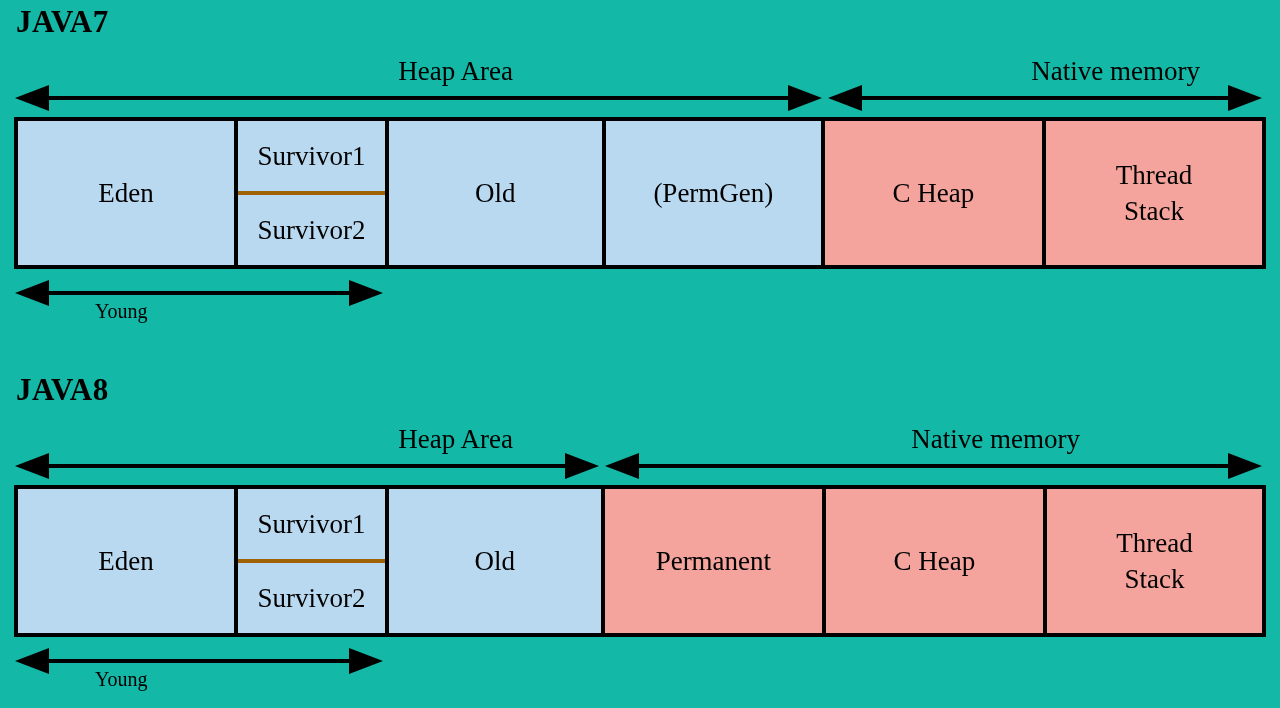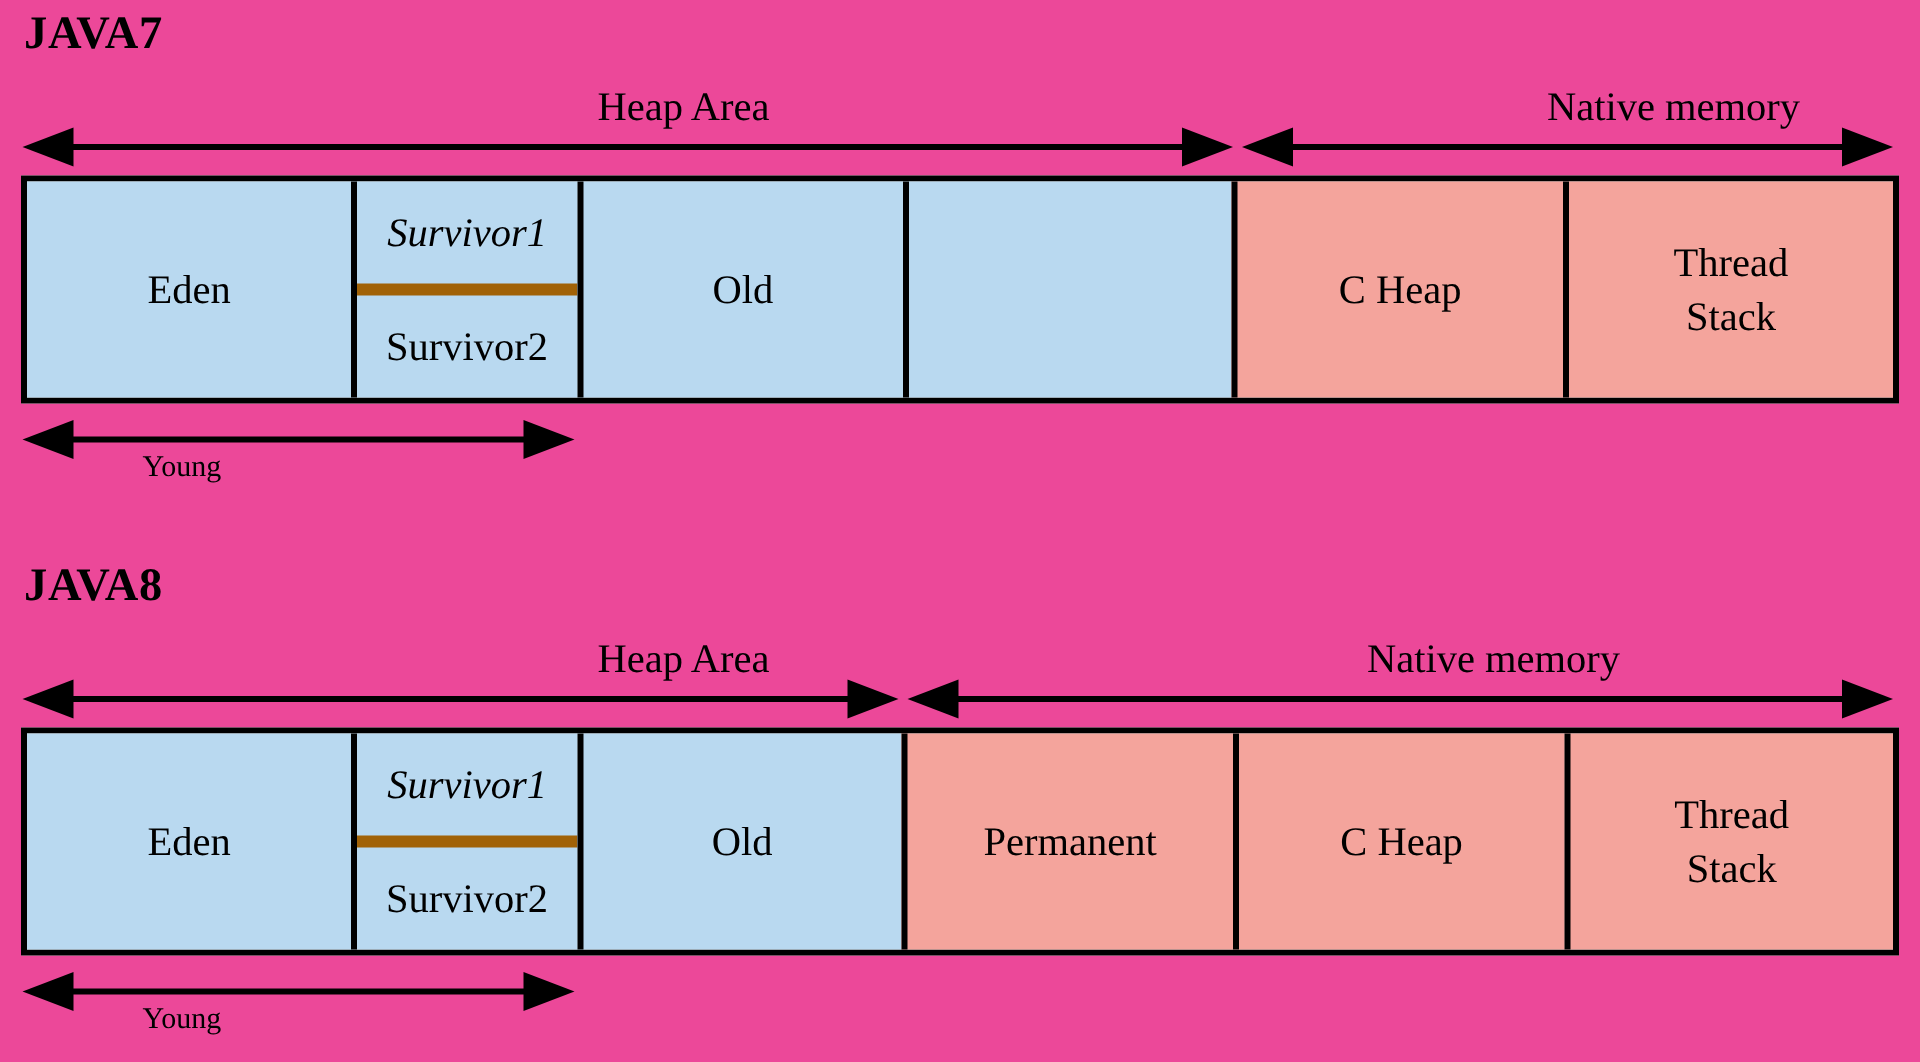--- a/index.html
+++ b/index.html
@@ -1,20 +1,20 @@
 <!DOCTYPE html>
 <html><head>
 <meta charset="utf-8">
 <style>
   html, body { margin: 0; padding: 0; background: #ffffff; }
   .canvas {
     position: relative;
     width: 1280px;
     height: 708px;
-    background: #ec4899;
+    background: #14b8a6;
     overflow: hidden;
     font-family: "Liberation Serif", "DejaVu Serif", serif;
     color: #000000;
   }
   .section { position: absolute; left: 0; width: 1280px; height: 368px; }
   .section.s7 { top: 0; }
   .section.s8 { top: 368px; }
 
   .sec-title {
     position: absolute;
@@ -88,21 +88,21 @@
   .cell.pink { background: #f4a49c; }
   .cell.survivors { padding: 0; justify-content: stretch; flex-direction: column; }
   .sub {
     flex: 1;
     display: flex;
     align-items: center;
     justify-content: center;
     box-sizing: border-box;
     width: 100%;
   }
-  .sub.top { border-bottom: 8px solid #a16207; font-style: italic; }
+  .sub.top { border-bottom: 4px solid #a16207; }
 </style>
 </head>
 <body>
 
 <div class="canvas">
 
   <div class="section s7">
     <div class="sec-title">JAVA7</div>
 
     <div class="axis-label heap">Heap Area</div>
@@ -128,20 +128,21 @@
           <span>Survivor1</span>
         </div>
         <div class="sub">
           <span>Survivor2</span>
         </div>
       </div>
       <div class="cell blue" style="flex:218">
         <span>Old</span>
       </div>
       <div class="cell blue" style="flex:220">
+        <span>(PermGen)</span>
       </div>
       <div class="cell pink" style="flex:222">
         <span>C Heap</span>
       </div>
       <div class="cell pink" style="flex:221">
         <span>Thread</span>
         <span>Stack</span>
       </div>
     </div>
 

